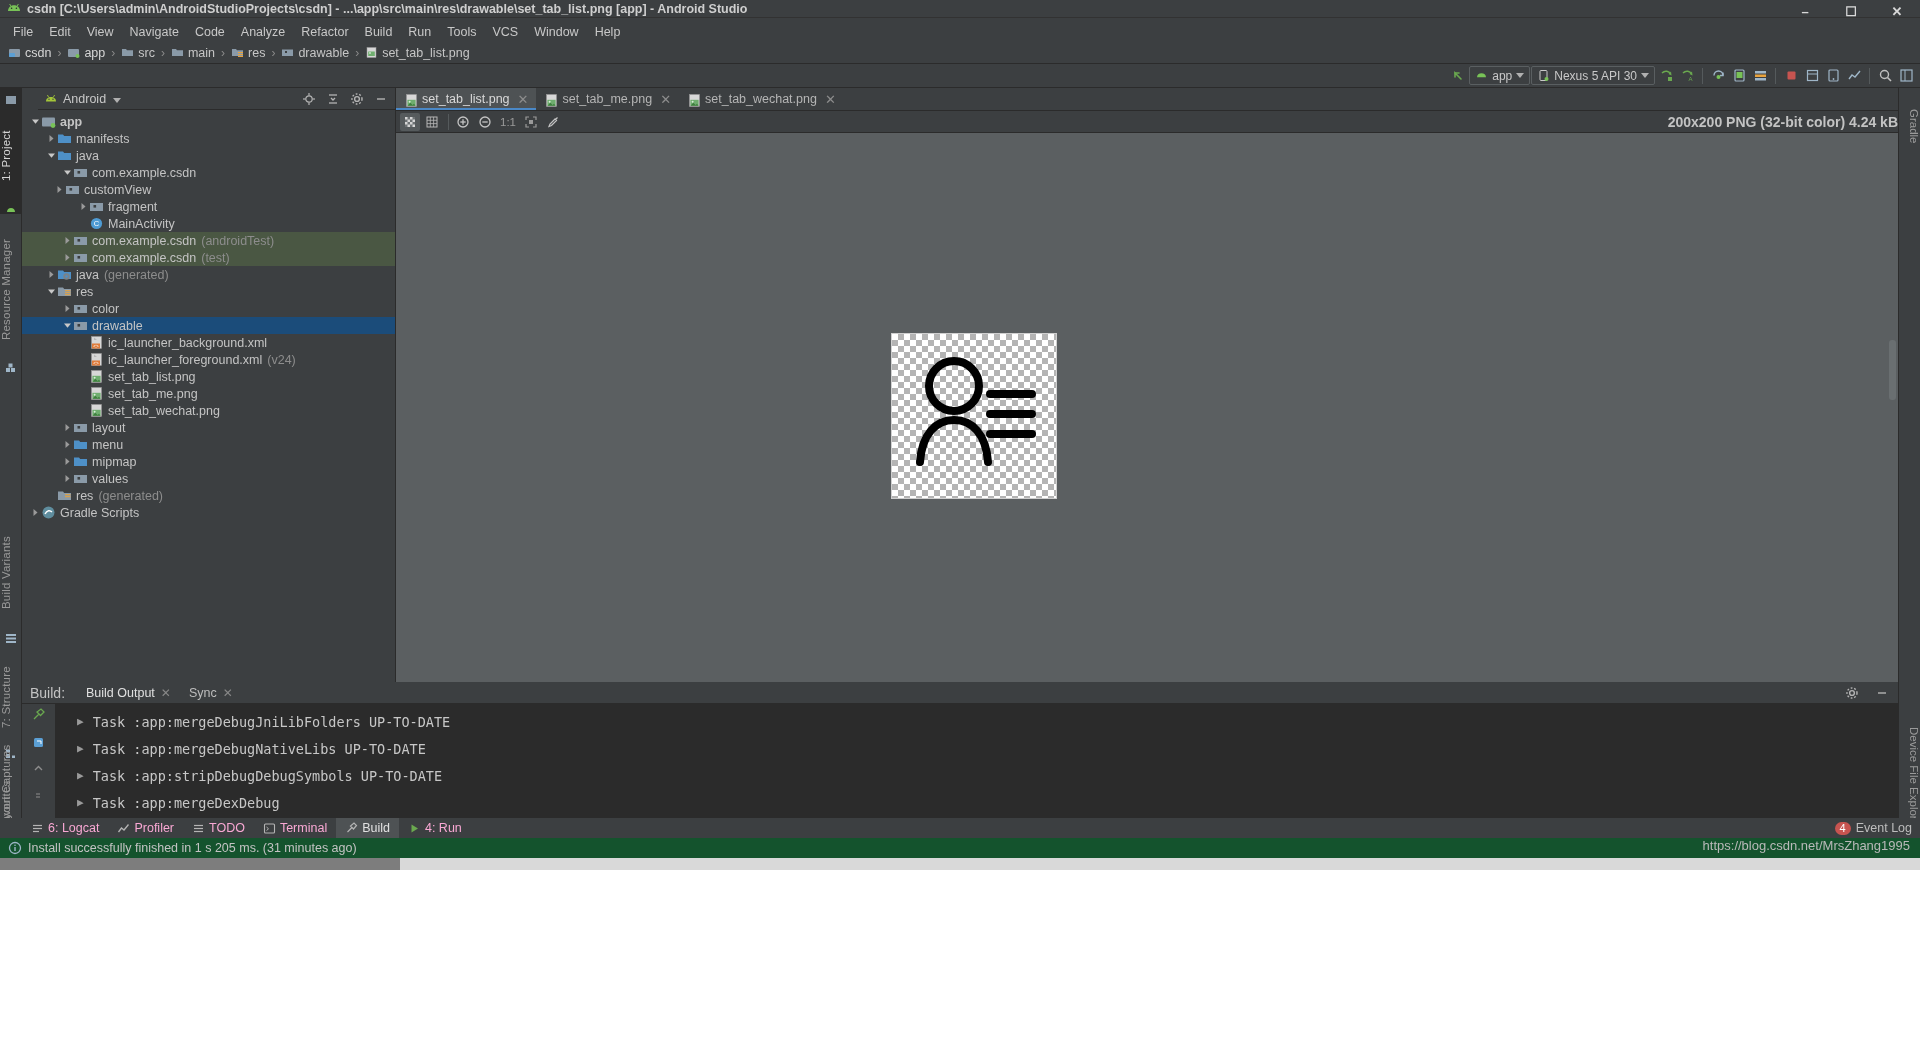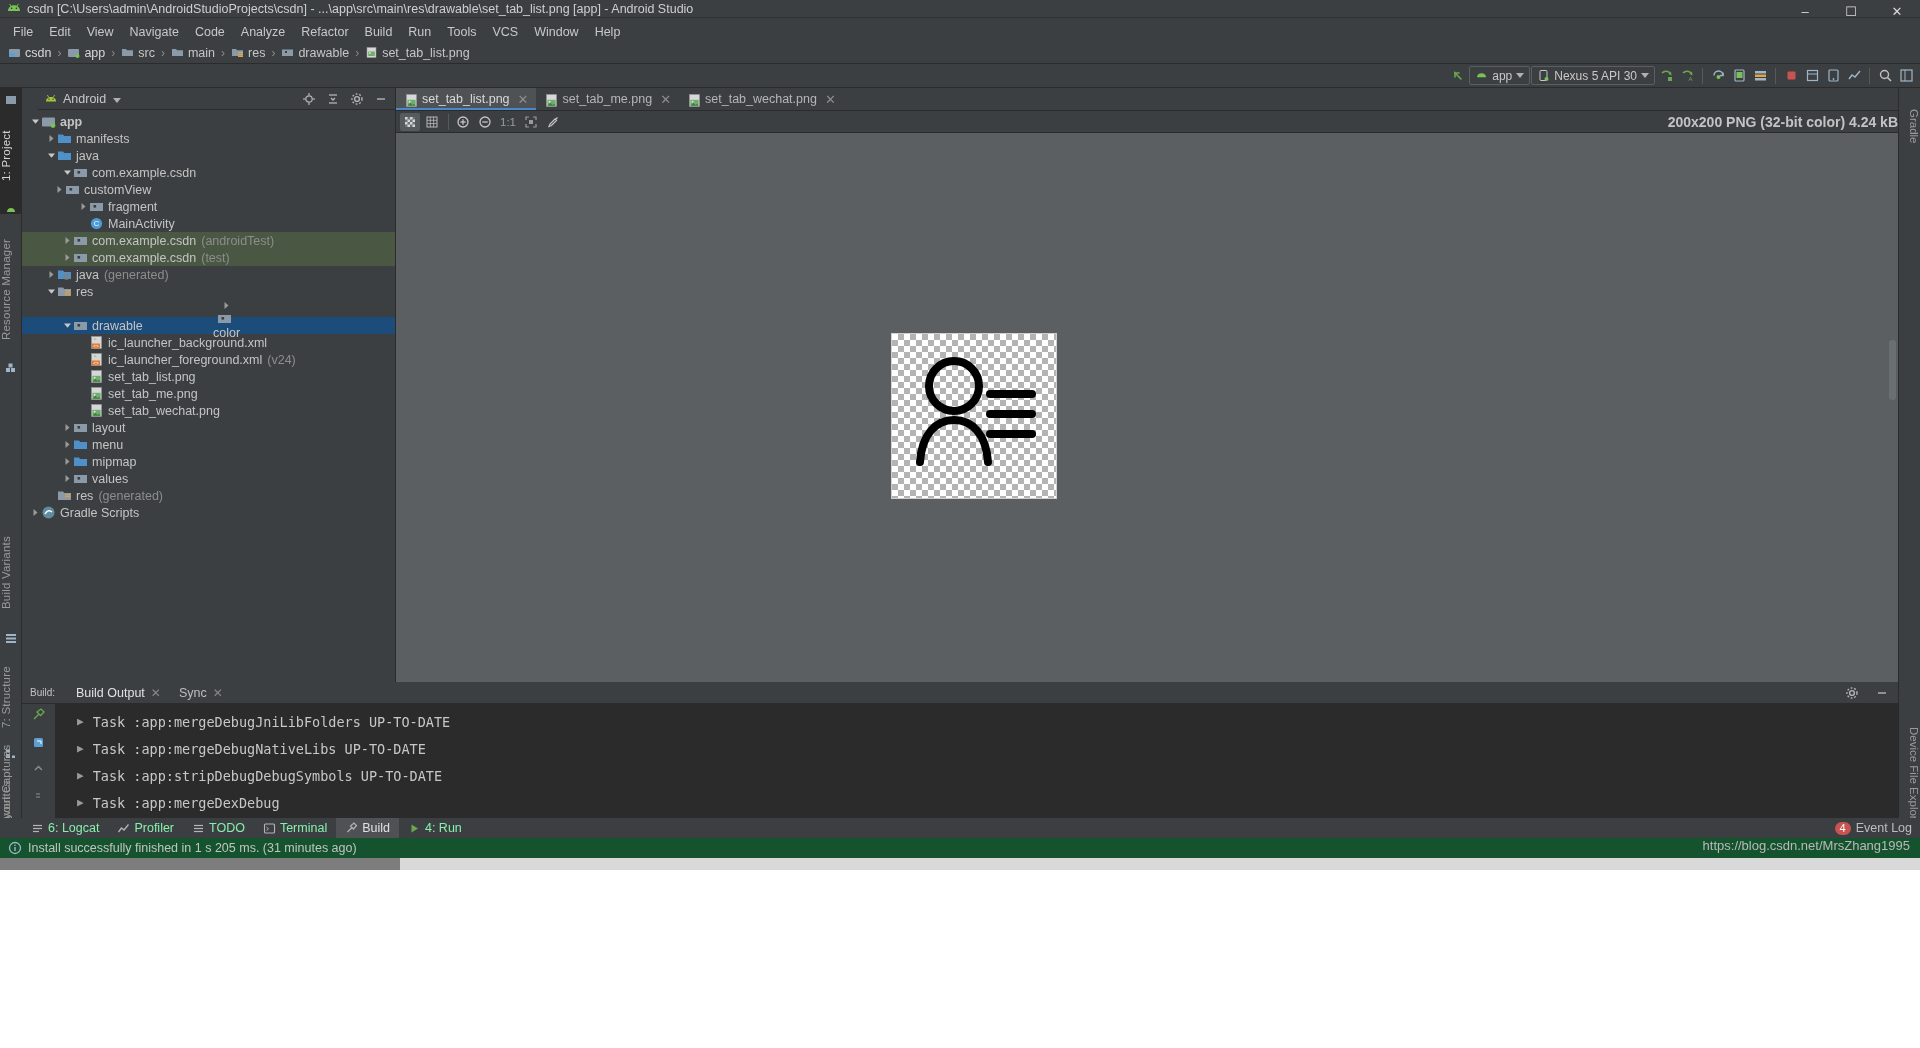--- a/index.html
+++ b/index.html
@@ -11,20 +11,21 @@
     color:#bbbbbb;
     -webkit-font-smoothing:antialiased;
   }
   .app { position:relative; width:1920px; height:1048px; }
 
   
   .titlebar {
     position:absolute; left:0; top:0; width:1920px; height:18px;
     background:#3c3f41; display:flex; align-items:center;
     border-bottom:1px solid #323232;
+    font-weight:bold;
   }
   .titlebar .tb-icon { width:16px; height:16px; margin:0 5px 0 6px; flex:0 0 auto; }
   .titlebar .tb-text { font-size:12.5px; color:#cfcfcf; white-space:nowrap; }
   .win-btns { position:absolute; right:0; top:0; height:22px; display:flex; }
   .win-btn { width:46px; height:22px; display:flex; align-items:center; justify-content:center; color:#d8d8d8; font-size:13px; }
 
   
   .menubar {
     position:absolute; left:0; top:22px; width:1920px; height:20px;
     background:#3c3f41; display:flex; align-items:center; padding-left:5px;
@@ -143,34 +144,34 @@
 
   
   .rstripe { position:absolute; right:0; top:88px; width:22px; height:730px; background:#3c3f41; border-left:1px solid #2b2b2b; }
   .rtab { position:absolute; right:0; width:22px; writing-mode:vertical-rl; font-size:11.5px; color:#9a9a9a; white-space:nowrap; text-align:center; }
   
   .scrolltrack { position:absolute; right:24px; top:340px; width:7px; height:60px; background:#6a6f71; border-radius:3px; }
 
   
   .buildpanel { position:absolute; left:22px; top:682px; width:1876px; height:136px; background:#3c3f41; }
   .buildhead { height:22px; display:flex; align-items:center; padding-left:8px; position:relative; border-bottom:1px solid #2b2b2b; }
-  .buildhead .bh-label { font-size:10px; color:#c3c3c3; margin-right:12px; }
+  .buildhead .bh-label { font-size:14px; color:#c3c3c3; margin-right:12px; }
   .btab { display:flex; align-items:center; gap:6px; padding:0 9px; height:22px; font-size:12.5px; color:#bdbdbd; }
   .btab.active { color:#e0e0e0; }
   .btab .bt-close { color:#888; font-size:12px; }
   .buildhead .bh-right { position:absolute; right:6px; display:flex; gap:10px; align-items:center; }
   .buildbody { position:absolute; left:0; top:22px; width:1876px; height:114px; background:#2b2b2b; display:flex; }
   .buildgutter { width:33px; height:114px; background:#3c3f41; display:flex; flex-direction:column; align-items:center; padding-top:4px; gap:9px; }
   .buildlog { flex:1; padding:4px 0 0 22px; font-family:"DejaVu Sans Mono", monospace; font-size:13.5px; color:#c7c7c7; }
   .logline { height:27px; display:flex; align-items:center; white-space:nowrap; }
   .logline .lg-arrow { color:#9a9a9a; margin-right:9px; font-size:11px; }
 
   
   .bottombar { position:absolute; left:0; top:818px; width:1920px; height:20px; background:#3c3f41; display:flex; align-items:center; padding-left:22px; }
-  .bbtn { display:flex; align-items:center; gap:4px; padding:0 9px; height:20px; font-size:12.5px; color:#86efac; white-space:nowrap; }
+  .bbtn { display:flex; align-items:center; gap:4px; padding:0 9px; height:20px; font-size:12.5px; color:#f9a8d4; white-space:nowrap; }
   .bbtn.active { background:#4e5254; color:#e0e0e0; }
   .bottombar .bb-right { position:absolute; right:8px; display:flex; align-items:center; gap:5px; font-size:12.5px; color:#bdbdbd; }
   .evbadge { background:#c75450; color:#fff; border-radius:8px; padding:0 5px; font-size:11px; line-height:13px; }
 
   
   .statusbar { position:absolute; left:0; top:838px; width:1920px; height:20px; background:#14532d; display:flex; align-items:center; }
   .statusbar .sb-ico { width:14px; height:14px; margin:0 6px 0 8px; }
   .statusbar .sb-txt { font-size:12.5px; color:#c3c3c3; }
   .watermark { position:absolute; right:10px; top:838px; font-size:13px; color:#b9b9b9; }
 
@@ -604,21 +605,21 @@
             </svg>
           </span>
           <span class="ticon"><svg width="15" height="15" viewBox="0 0 15 15">
               <path d="M1 3.5h5l1.2 1.4H14V12H1z" fill="#8a9aa8"></path>
               <rect x="8" y="6.2" width="5.5" height="1" fill="#e8a33d"></rect>
               <rect x="8" y="8.2" width="5.5" height="1" fill="#e8a33d"></rect>
               <rect x="8" y="10.2" width="5.5" height="1" fill="#e8a33d"></rect>
             </svg></span>
           <span class="tlabel">res</span>
         </div>
-        <div class="trow" style="padding-left: 40px; flex-direction: column;">
+        <div class="trow" style="padding-left: 40px;">
           <span class="arrow">
             <svg width="11" height="11" viewBox="0 0 11 11">
               <path d="M3.5 2 L7.5 5.5 L3.5 9 Z" fill="#9a9a9a"></path>
             </svg>
           </span>
           <span class="ticon"><svg width="15" height="15" viewBox="0 0 15 15">
               <path d="M1 4h13v8H1z" fill="#8a9aa8"></path>
               <rect x="4.5" y="6" width="2.6" height="2.6" fill="#3c3f41"></rect>
             </svg></span>
           <span class="tlabel">color</span>

